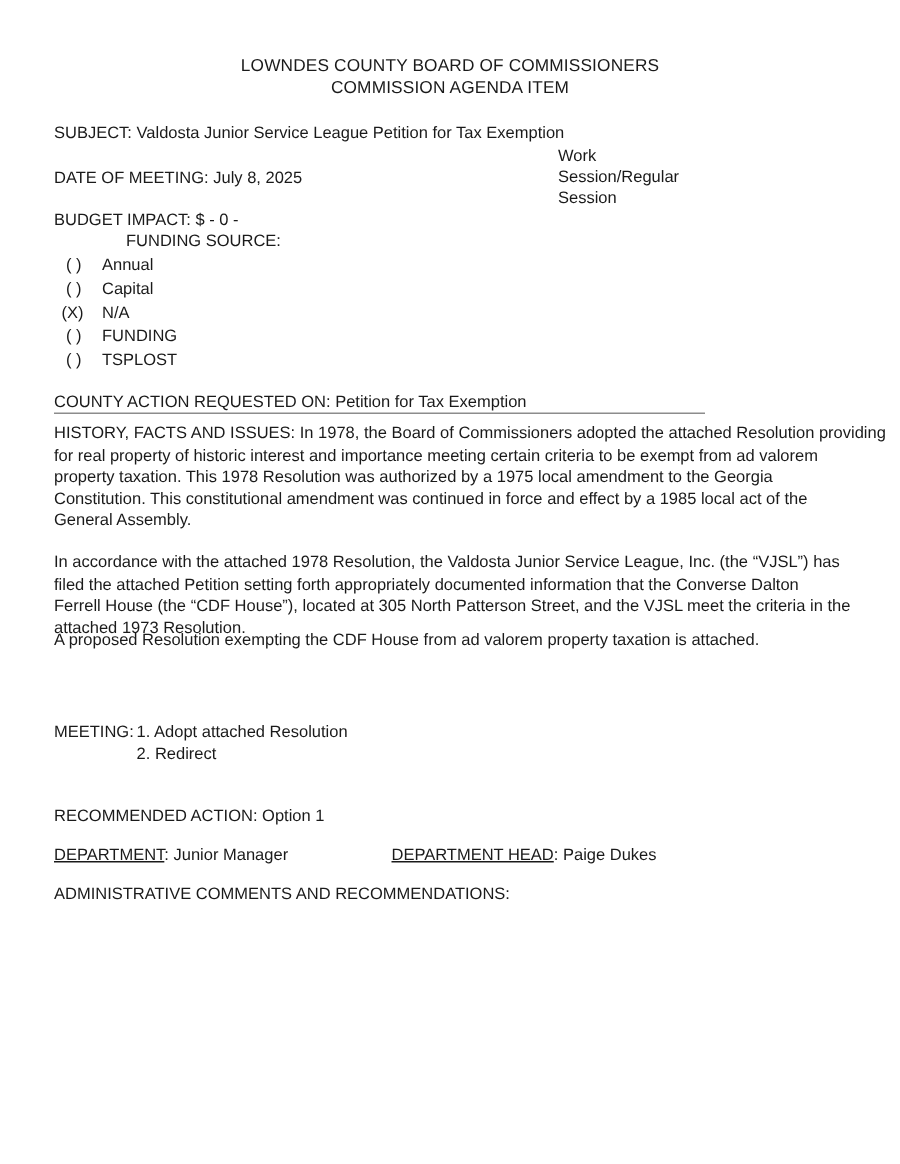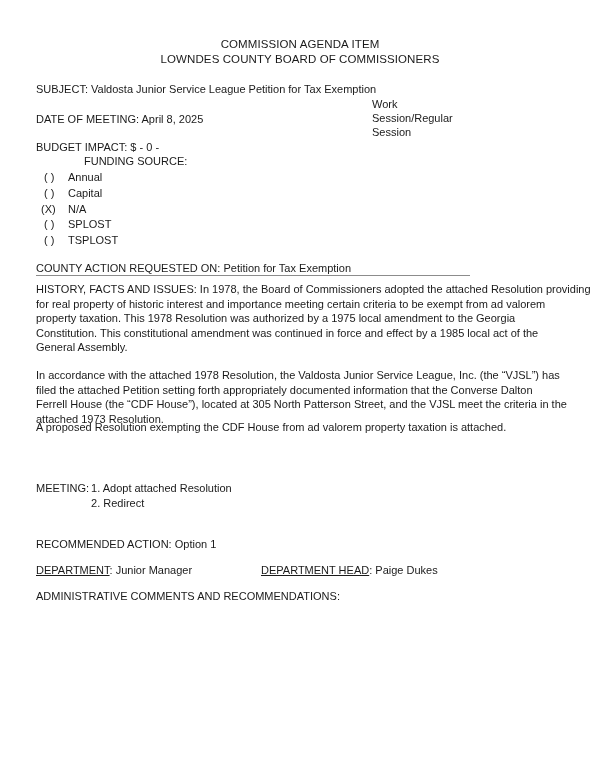--- a/index.html
+++ b/index.html
@@ -73,53 +73,53 @@
     }
     .options-row { white-space: nowrap; height: 14.5px; }
     .options-label { display: inline-block; width: 52px; }
     .options-indent { display: inline-block; width: 52px; }
     .u { text-decoration: underline; }
   </style>
 </head>
 <body>
 
 <div class="title-block">
+  <div>LOWNDES COUNTY BOARD OF COMMISSIONERS</div>
   <div>COMMISSION AGENDA ITEM</div>
-  <div>LOWNDES COUNTY BOARD OF COMMISSIONERS</div>
 </div>
 
 <div class="abs" style="left:36px; top:82px;">SUBJECT: Valdosta Junior Service League Petition for Tax Exemption</div>
 
 <div class="session-block">
   <div>Work</div>
   <div>Session/Regular</div>
   <div>Session</div>
 </div>
 
-<div class="abs" style="left:36px; top:112px;">DATE OF MEETING: April 8, 2025</div>
+<div class="abs" style="left:36px; top:112px;">DATE OF MEETING: July 8, 2025</div>
 
 <div class="abs" style="left:36px; top:140px;">BUDGET IMPACT: $ - 0 -</div>
 <div class="abs" style="left:39px; top:154px;margin-left:45px;">FUNDING SOURCE:</div>
 
 <div class="funding-list">
   <div class="funding-item">
     <span class="mark">( )</span>
     <span>Annual</span>
   </div>
   <div class="funding-item">
     <span class="mark">( )</span>
     <span>Capital</span>
   </div>
   <div class="funding-item" style="margin-left:-3px;">
     <span class="mark" style="width:27px;">(X)</span>
     <span>N/A</span>
   </div>
   <div class="funding-item">
     <span class="mark">( )</span>
-    <span>SPLOST</span>
+    <span>FUNDING</span>
   </div>
   <div class="funding-item">
     <span class="mark">( )</span>
     <span>TSPLOST</span>
   </div>
 </div>
 
 <div class="abs" style="left:36px; top:261px;">COUNTY ACTION REQUESTED ON: Petition for Tax Exemption</div>
 <div class="rule"></div>
 

